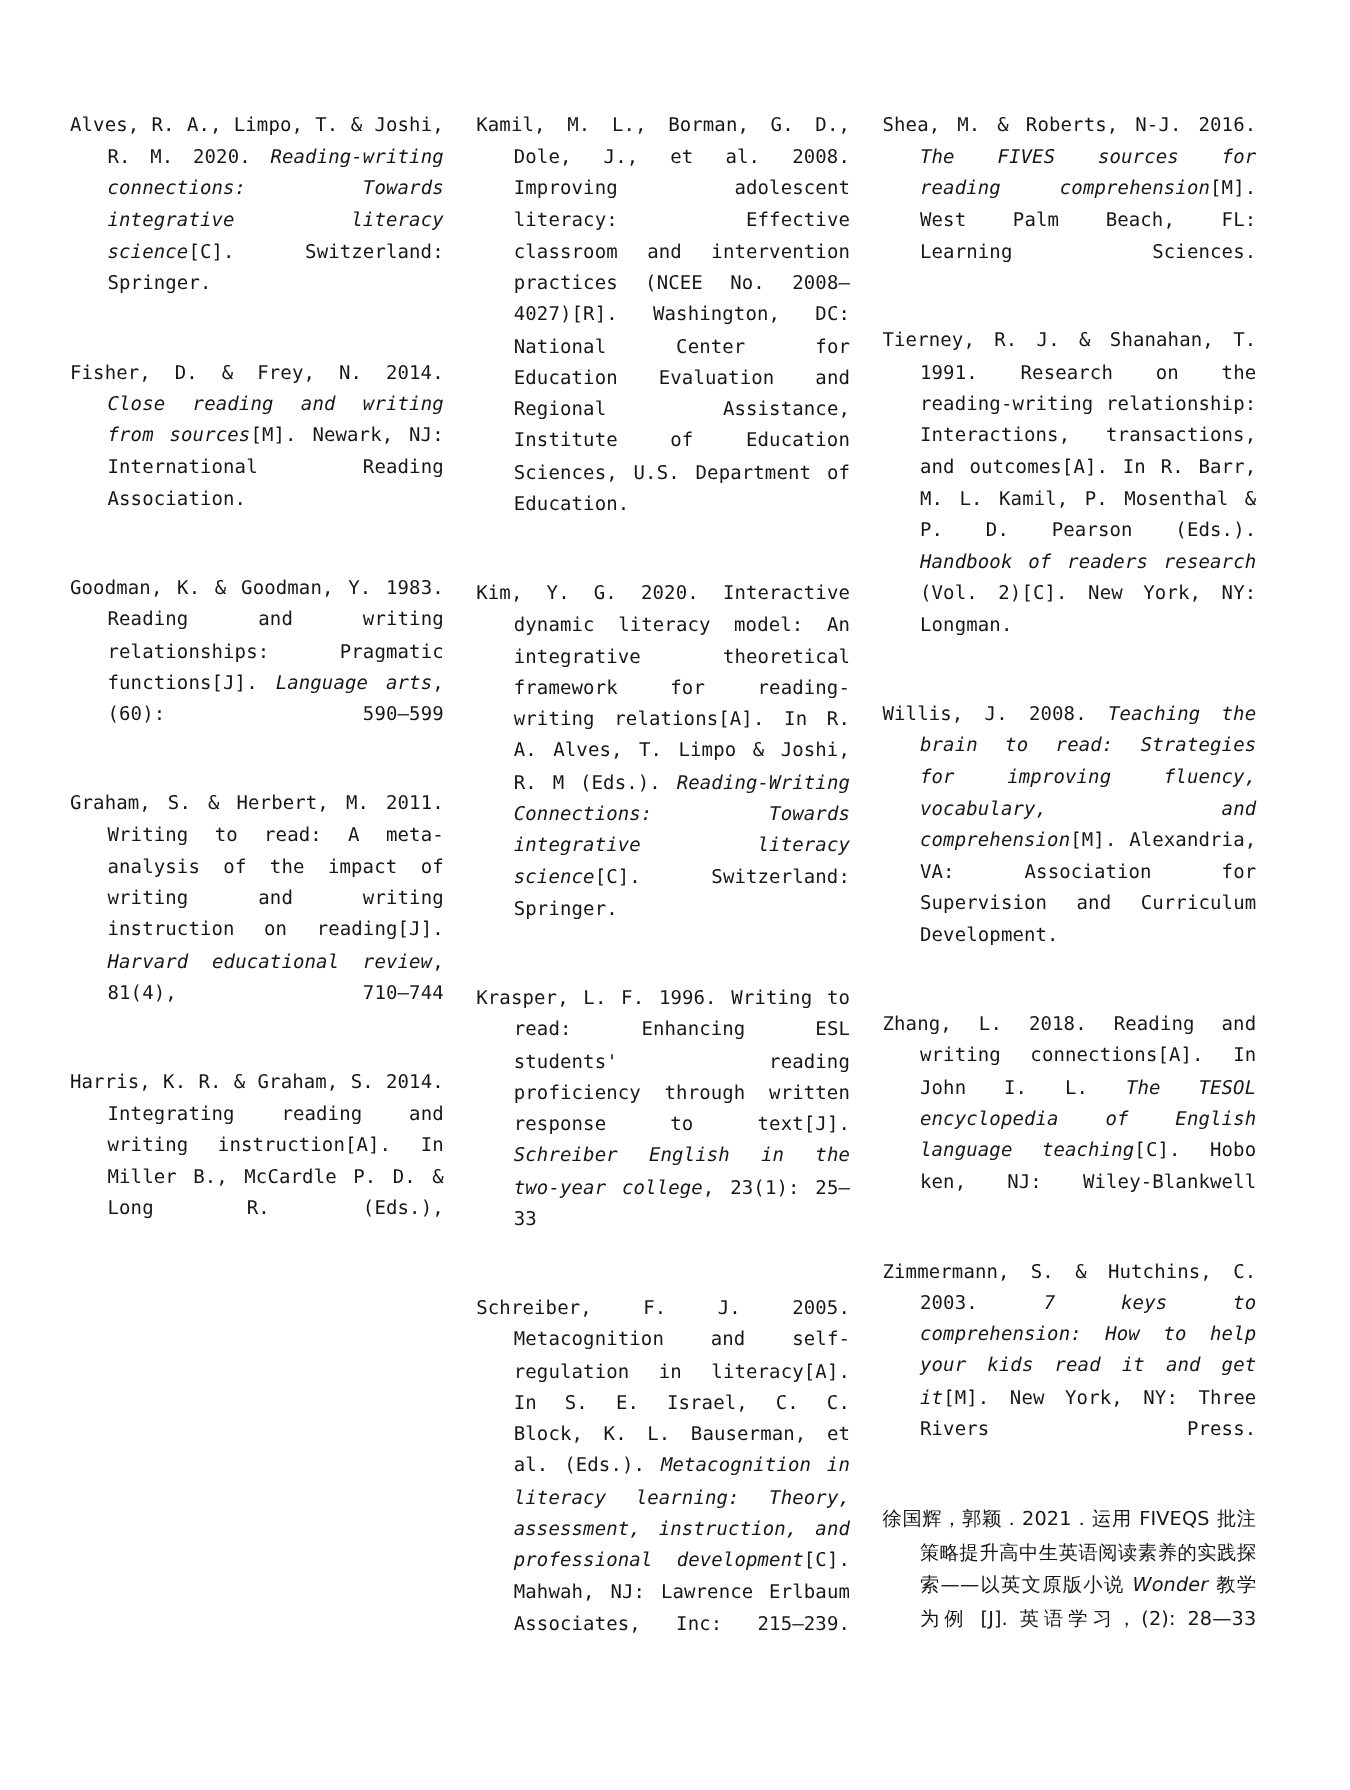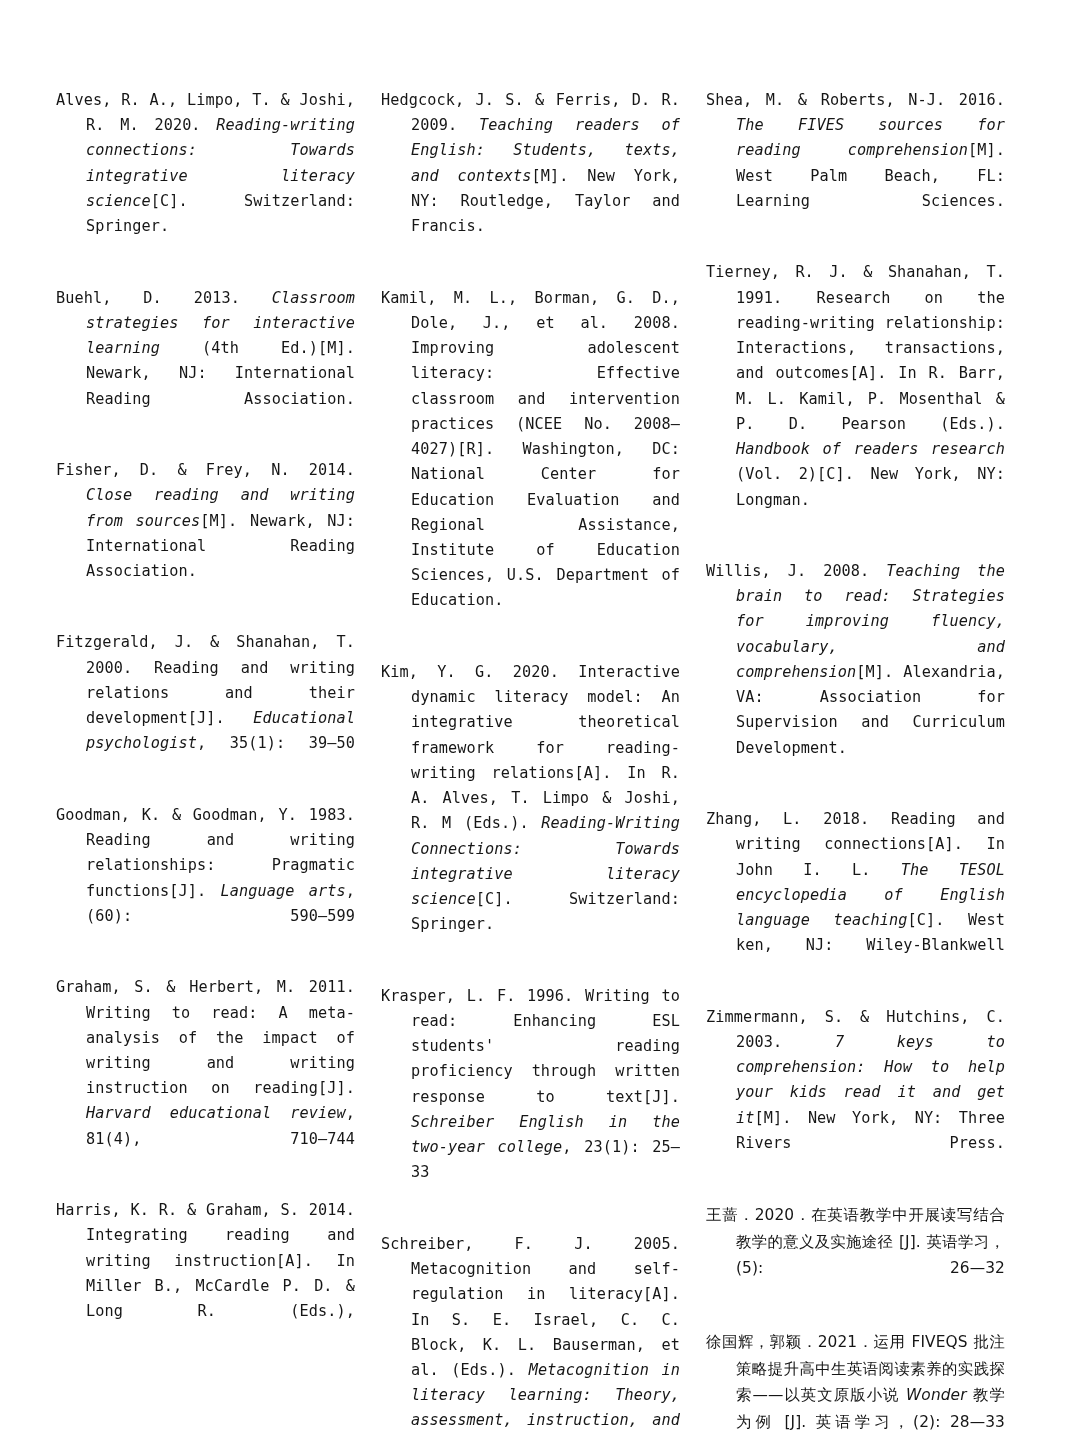--- a/index.html
+++ b/index.html
@@ -62,37 +62,33 @@
     width: 100%;
   }
 </style>
 </head>
 <body>
 
 <div class="page">
   <div class="columns">
     <div class="column">
         <p class="ref"><span>Alves, R. A., Limpo, T. &amp; Joshi, R. M. 2020. </span><i>Reading-writing connections: Towards integrative literacy science</i><span>[C]. Switzerland: Springer.</span></p>
-        <p class="ref"><span>Buehl, D. 2013. </span><i>Classroom strategies for interactive learning </i><span>(4th Ed.)[M]. Newark, NJ: International Reading Association.</span></p>
         <p class="ref"><span>Fisher, D. &amp; Frey, N. 2014. </span><i>Close reading and writing from sources</i><span>[M]. Newark, NJ: International Reading Association.</span></p>
-        <p class="ref"><span>Fitzgerald, J. &amp; Shanahan, T. 2000. Reading and writing relations and their development[J]. </span><i>Educational psychologist</i><span>, 35(1): 39—50</span></p>
         <p class="ref"><span>Goodman, K. &amp; Goodman, Y. 1983. Reading and writing relationships: Pragmatic functions[J]. </span><i>Language arts</i><span>, (60): 590—599</span></p>
         <p class="ref"><span>Graham, S. &amp; Herbert, M. 2011. Writing to read: A meta-analysis of the impact of writing and writing instruction on reading[J]. </span><i>Harvard educational review</i><span>, 81(4), 710–744</span></p>
         <p class="ref"><span>Harris, K. R. &amp; Graham, S. 2014. Integrating reading and writing instruction[A]. In Miller B., McCardle P. D. &amp; Long R. (Eds.), </span></p>
       </div>
     <div class="column">
-        <p class="ref"><span>Hedgcock, J. S. &amp; Ferris, D. R. 2009. </span><i>Teaching readers of English: Students, texts, and contexts</i><span>[M]. New York, NY: Routledge, Taylor and Francis.</span></p>
         <p class="ref"><span>Kamil, M. L., Borman, G. D., Dole, J., et al. 2008. Improving adolescent literacy: Effective classroom and intervention practices (NCEE No. 2008–4027)[R]. Washington, DC: National Center for Education Evaluation and Regional Assistance, Institute of Education Sciences, U.S. Department of Education.</span></p>
         <p class="ref"><span>Kim, Y. G. 2020. Interactive dynamic literacy model: An integrative theoretical framework for reading-writing relations[A]. In R. A. Alves, T. Limpo &amp; Joshi, R. M (Eds.). </span><i>Reading-Writing Connections: Towards integrative literacy science</i><span>[C]. Switzerland: Springer.</span></p>
         <p class="ref"><span>Krasper, L. F. 1996. Writing to read: Enhancing ESL students' reading proficiency through written response to text[J]. </span><i>Schreiber English in the two-year college</i><span>, 23(1): 25—33</span></p>
         <p class="ref"><span>Schreiber, F. J. 2005. Metacognition and self-regulation in literacy[A]. In S. E. Israel, C. C. Block, K. L. Bauserman, et al. (Eds.). </span><i>Metacognition in literacy learning: Theory, assessment, instruction, and professional development</i><span>[C]. Mahwah, NJ: Lawrence Erlbaum Associates, Inc: 215–239.</span></p>
       </div>
     <div class="column">
         <p class="ref"><span>Shea, M. &amp; Roberts, N-J. 2016. </span><i>The FIVES sources for reading comprehension</i><span>[M]. West Palm Beach, FL: Learning Sciences.</span></p>
         <p class="ref"><span>Tierney, R. J. &amp; Shanahan, T. 1991. Research on the reading-writing relationship: Interactions, transactions, and outcomes[A]. In R. Barr, M. L. Kamil, P. Mosenthal &amp; P. D. Pearson (Eds.). </span><i>Handbook of readers research </i><span>(Vol. 2)[C]. New York, NY: Longman.</span></p>
         <p class="ref"><span>Willis, J. 2008. </span><i>Teaching the brain to read: Strategies for improving fluency, vocabulary, and comprehension</i><span>[M]. Alexandria, VA: Association for Supervision and Curriculum Development.</span></p>
-        <p class="ref"><span>Zhang, L. 2018. Reading and writing connections[A]. In John I. L. </span><i>The TESOL encyclopedia of English language teaching</i><span>[C]. West ken, NJ: Wiley-Blankwell</span></p>
+        <p class="ref"><span>Zhang, L. 2018. Reading and writing connections[A]. In John I. L. </span><i>The TESOL encyclopedia of English language teaching</i><span>[C]. Hobo ken, NJ: Wiley-Blankwell</span></p>
         <p class="ref"><span>Zimmermann, S. &amp; Hutchins, C. 2003. </span><i>7 keys to comprehension: How to help your kids read it and get it</i><span>[M]. New York, NY: Three Rivers Press.</span></p>
-        <p class="ref cn"><span>王蔷．2020．在英语教学中开展读写结合教学的意义及实施途径 [J]. 英语学习，(5): 26—32</span></p>
         <p class="ref cn"><span>徐国辉，郭颖．2021．运用 FIVEQS 批注策略提升高中生英语阅读素养的实践探索——以英文原版小说 </span><i>Wonder </i><span>教学为例 [J]. 英语学习，(2): 28—33</span></p>
       </div>
   </div>
 </div>
 
 </body></html>

